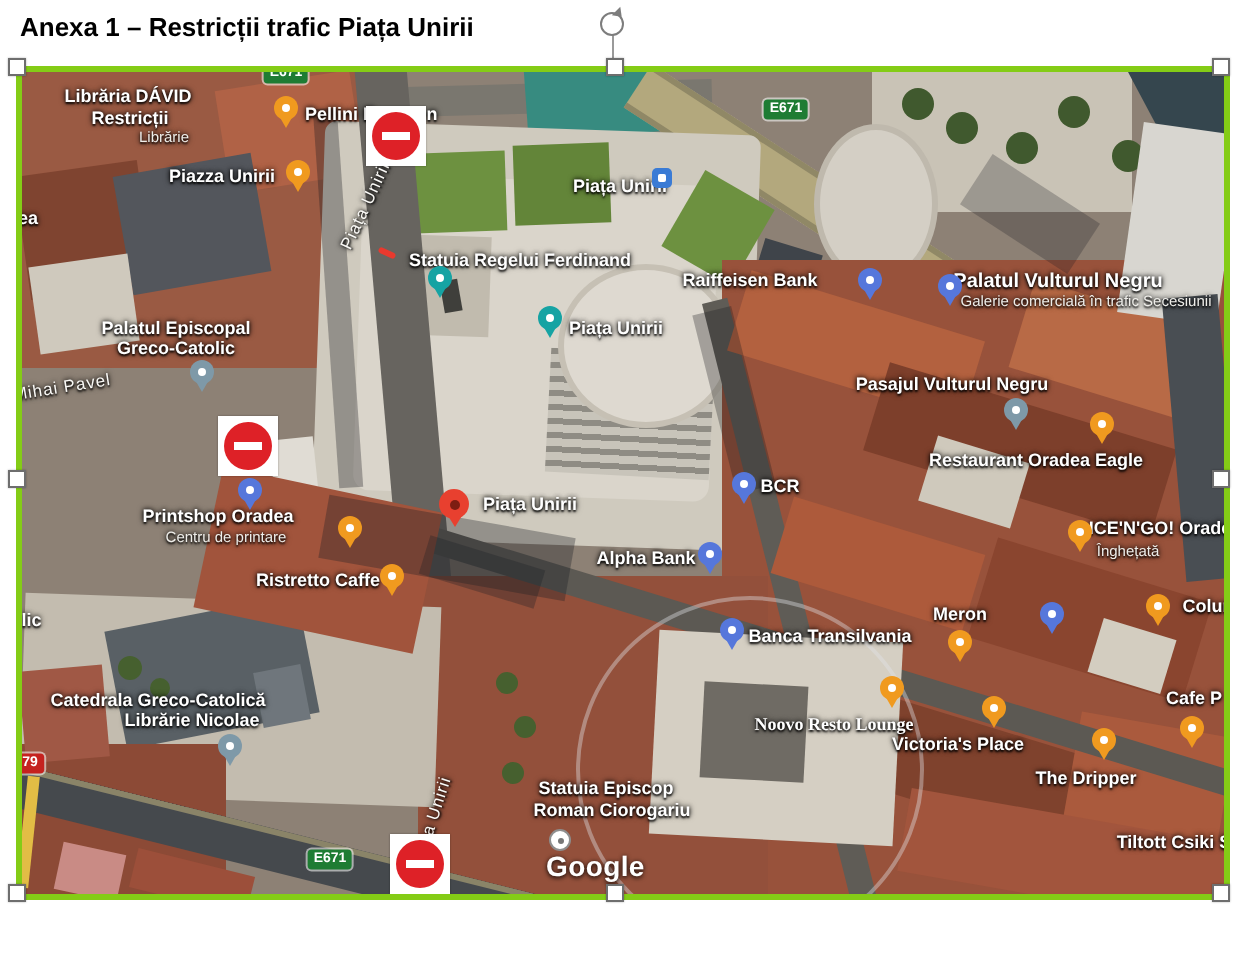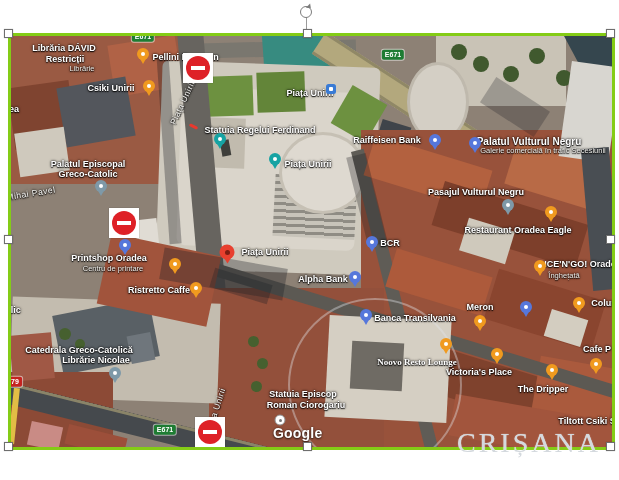--- a/index.html
+++ b/index.html
@@ -67,20 +67,21 @@
   .rot-handle{position:absolute;left:300px;top:6px;width:10px;height:10px;border:1.5px solid #7d7d7d;
               border-radius:50%;background:rgba(255,255,255,.9);z-index:60;}
   .rot-handle::after{content:"";position:absolute;right:-3px;top:-2px;width:0;height:0;
                      border:3px solid transparent;border-left:4px solid #7d7d7d;transform:rotate(45deg);}
 </style>
 </head>
 <body>
 
 <div class="page">
 
+  <div class="doc-title">Anexa 1 – Restricții trafic Piața Unirii</div>
 
   <div class="rot-stem"></div>
   <div class="rot-handle"></div>
 
   <div id="map">
 
     <div id="map-bg">
       <div style="left:0;top:8px;width:345px;height:15px;background:#7a776f;transform:rotate(-1.5deg)"></div>
       <div style="left:0;top:0;width:170px;height:148px;background:#9a5a43"></div>
       <div style="left:100px;top:4px;width:68px;height:52px;background:#b06246;transform:rotate(-9deg)"></div>
@@ -149,25 +150,25 @@
       <div style="left:200px;top:240px;width:60px;height:20px;background:rgba(28,30,36,.3);transform:rotate(17deg)"></div>
       <div style="left:277px;top:262px;width:170px;height:170px;border:2px solid rgba(225,228,232,.4);border-radius:50%"></div>
     </div>
 
     <div id="overlays">
         <span class="ml place" style="left: 53px; top: 13px; transform: translate(-50%, -50%);">Librăria DÁVID</span>
         <span class="ml place" style="left: 54px; top: 24px; transform: translate(-50%, -50%);">Restricții</span>
         <span class="ml sub" style="left: 71px; top: 33px; transform: translate(-50%, -50%);">Librărie</span>
         <span class="ml place" style="left: 159px; top: 22px; transform: translate(-50%, -50%);">Pellini E</span>
         <span class="ml place" style="left: 205px; top: 22px; transform: translate(-50%, -50%);">n</span>
-        <span class="ml place" style="left: 100px; top: 53px; transform: translate(-50%, -50%);">Csiki Unirii</span>
+        <span class="ml place" style="left: 100px; top: 53px; transform: translate(-50%, -50%);">Piazza Unirii</span>
         <span class="ml place" style="left: 299px; top: 58px; transform: translate(-50%, -50%);">Piața Unirii</span>
         <span class="ml place" style="left: 249px; top: 95px; transform: translate(-50%, -50%);">Statuia Regelui Ferdinand</span>
         <span class="ml place" style="left: 297px; top: 129px; transform: translate(-50%, -50%);">Piața Unirii</span>
-        <span class="ml place" style="left: 376px; top: 105px; transform: translate(-50%, -50%);">Raiffeisen Bank</span>
+        <span class="ml place" style="left: 364px; top: 105px; transform: translate(-50%, -50%);">Raiffeisen Bank</span>
         <span class="ml big" style="left: 518px; top: 105px; transform: translate(-50%, -50%);">Palatul Vulturul Negru</span>
         <span class="ml sub" style="left: 532px; top: 115px; transform: translate(-50%, -50%);">Galerie comercială în trafic Secesiunii</span>
         <span class="ml place" style="left: 77px; top: 129px; transform: translate(-50%, -50%);">Palatul Episcopal</span>
         <span class="ml place" style="left: 77px; top: 139px; transform: translate(-50%, -50%);">Greco-Catolic</span>
         <span class="ml place" style="left: 465px; top: 157px; transform: translate(-50%, -50%);">Pasajul Vulturul Negru</span>
         <span class="ml place" style="left: 507px; top: 195px; transform: translate(-50%, -50%);">Restaurant Oradea Eagle</span>
         <span class="ml place" style="left: 379px; top: 208px; transform: translate(-50%, -50%);">BCR</span>
         <span class="ml place" style="left: 312px; top: 244px; transform: translate(-50%, -50%);">Alpha Bank</span>
         <span class="ml place" style="left: 569px; top: 229px; transform: translate(-50%, -50%);">ICE'N'GO! Orade</span>
         <span class="ml sub" style="left: 553px; top: 240px; transform: translate(-50%, -50%);">Înghețată</span>
@@ -225,21 +226,20 @@
         <div class="pin marker" style="left: 216px; top: 216px;"></div>
         <div class="noentry" style="left: 172px; top: 17px;"></div>
         <div class="noentry" style="left: 98px; top: 172px;"></div>
         <div class="noentry" style="left: 184px; top: 381px;"></div>
         <div class="red-dash" style="left: 178px; top: 89px;"></div>
       </div>
 
     <div class="google">Google</div>
   </div>
 
-  <div class="watermark">CRIȘANA</div>
 
   <div class="handle" style="left:4px;top:29px"></div>
   <div class="handle" style="left:303px;top:29px"></div>
   <div class="handle" style="left:606px;top:29px"></div>
   <div class="handle" style="left:4px;top:235px"></div>
   <div class="handle" style="left:606px;top:235px"></div>
   <div class="handle" style="left:4px;top:442px"></div>
   <div class="handle" style="left:303px;top:442px"></div>
   <div class="handle" style="left:606px;top:442px"></div>
 </div>

